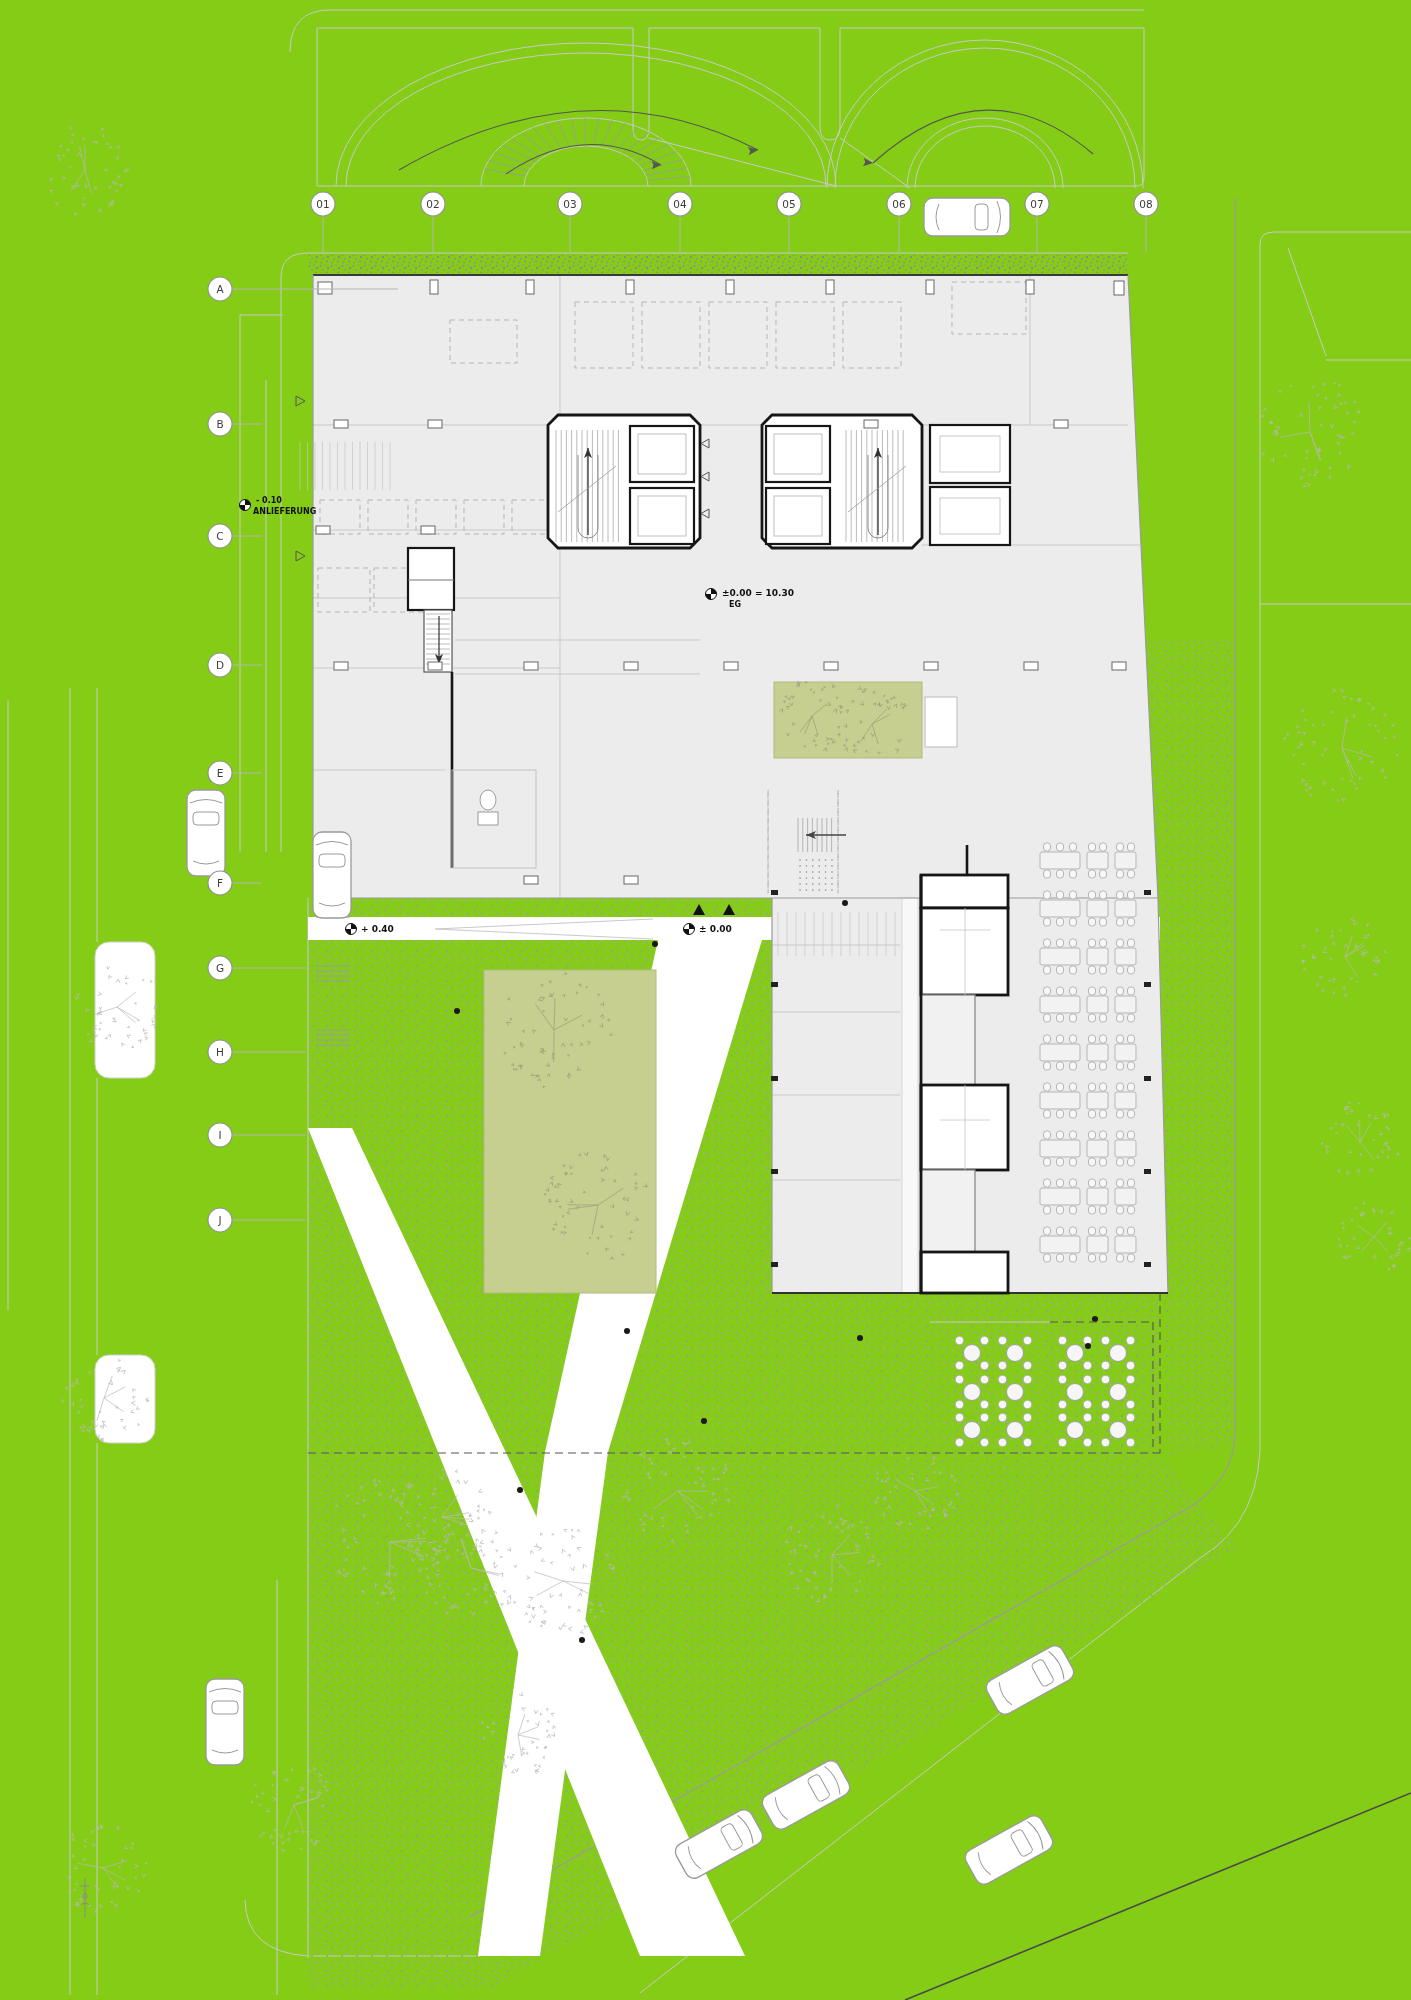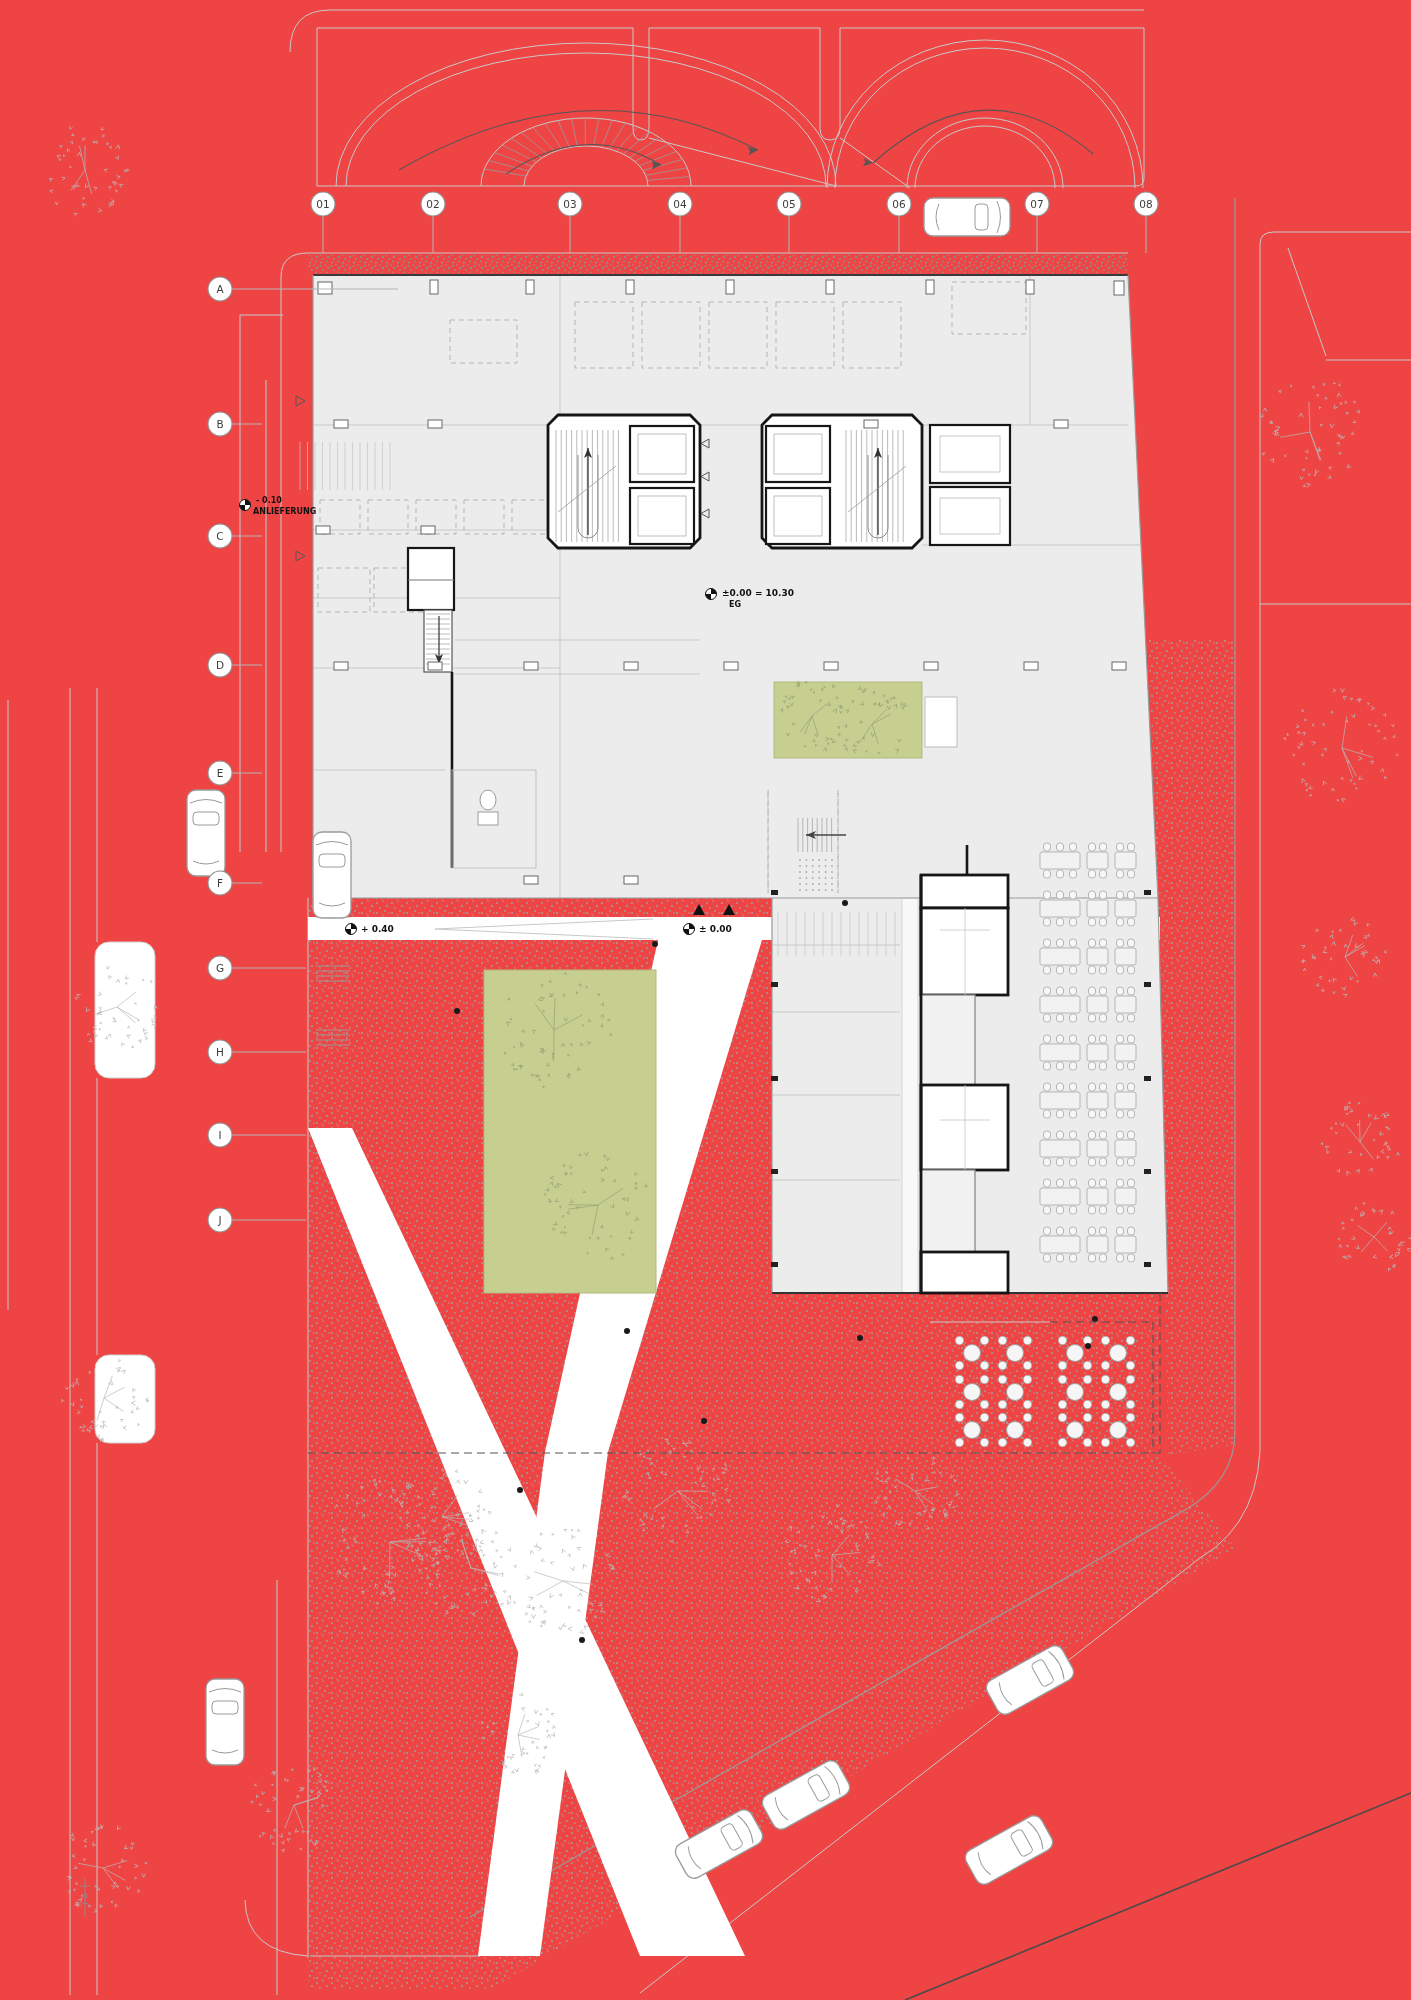--- a/index.html
+++ b/index.html
@@ -1,16 +1,16 @@
 <!DOCTYPE html>
 <html><head>
 <meta charset="utf-8">
 <style>
   html,body{margin:0;padding:0;background:#fff;}
-  .stage{position:relative;width:1411px;height:2000px;background:#ef4444;overflow:hidden;}
+  .stage{position:relative;width:1411px;height:2000px;background:#84cc16;overflow:hidden;}
   svg{position:absolute;left:0;top:0;}
   text{font-family:"DejaVu Sans","Liberation Sans",sans-serif;}
   .gridlabel{font-size:10.5px;fill:#3c3c3c;text-anchor:middle;}
   .ann{font-size:9px;font-weight:bold;fill:#111;}
   .ann-sm{font-size:8px;font-weight:bold;fill:#111;}
   .ln-l{stroke:#c9c9c9;stroke-width:1;fill:none;}
   .ln-m{stroke:#9a9a9a;stroke-width:1.2;fill:none;}
   .ln-d{stroke:#4a4a4a;stroke-width:1.6;fill:none;}
   .wall{stroke:#161616;stroke-width:2.8;fill:#fff;}
   .wall2{stroke:#161616;stroke-width:2.2;fill:#fff;}

